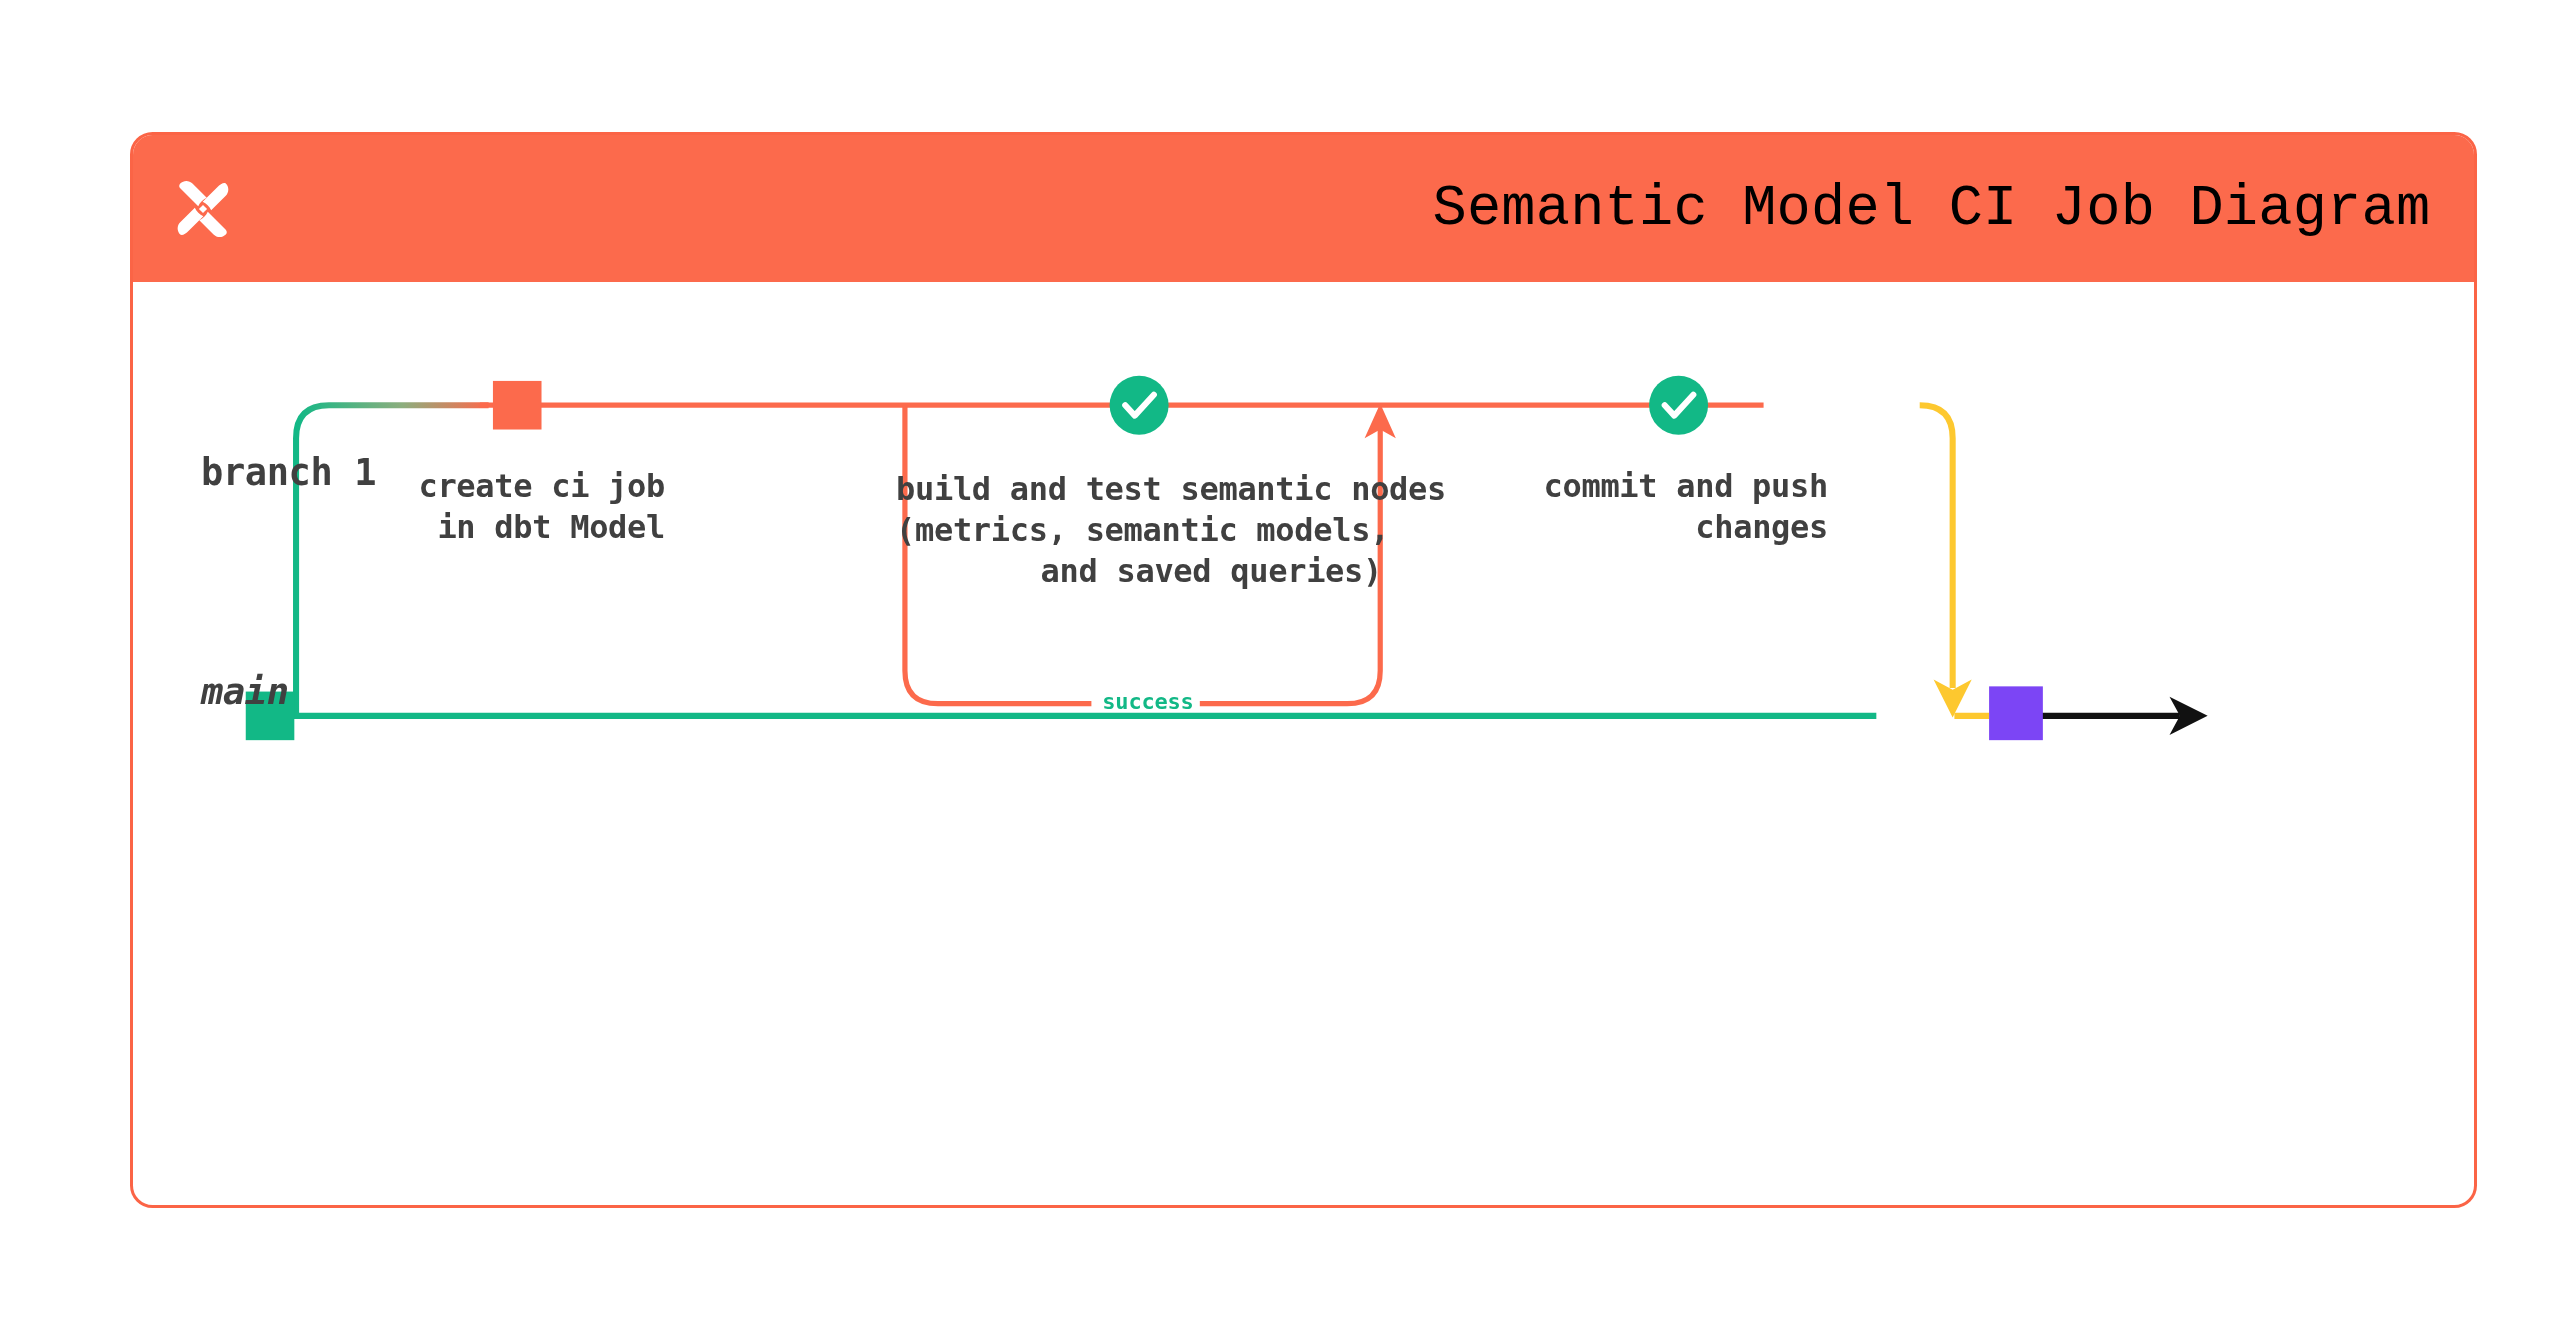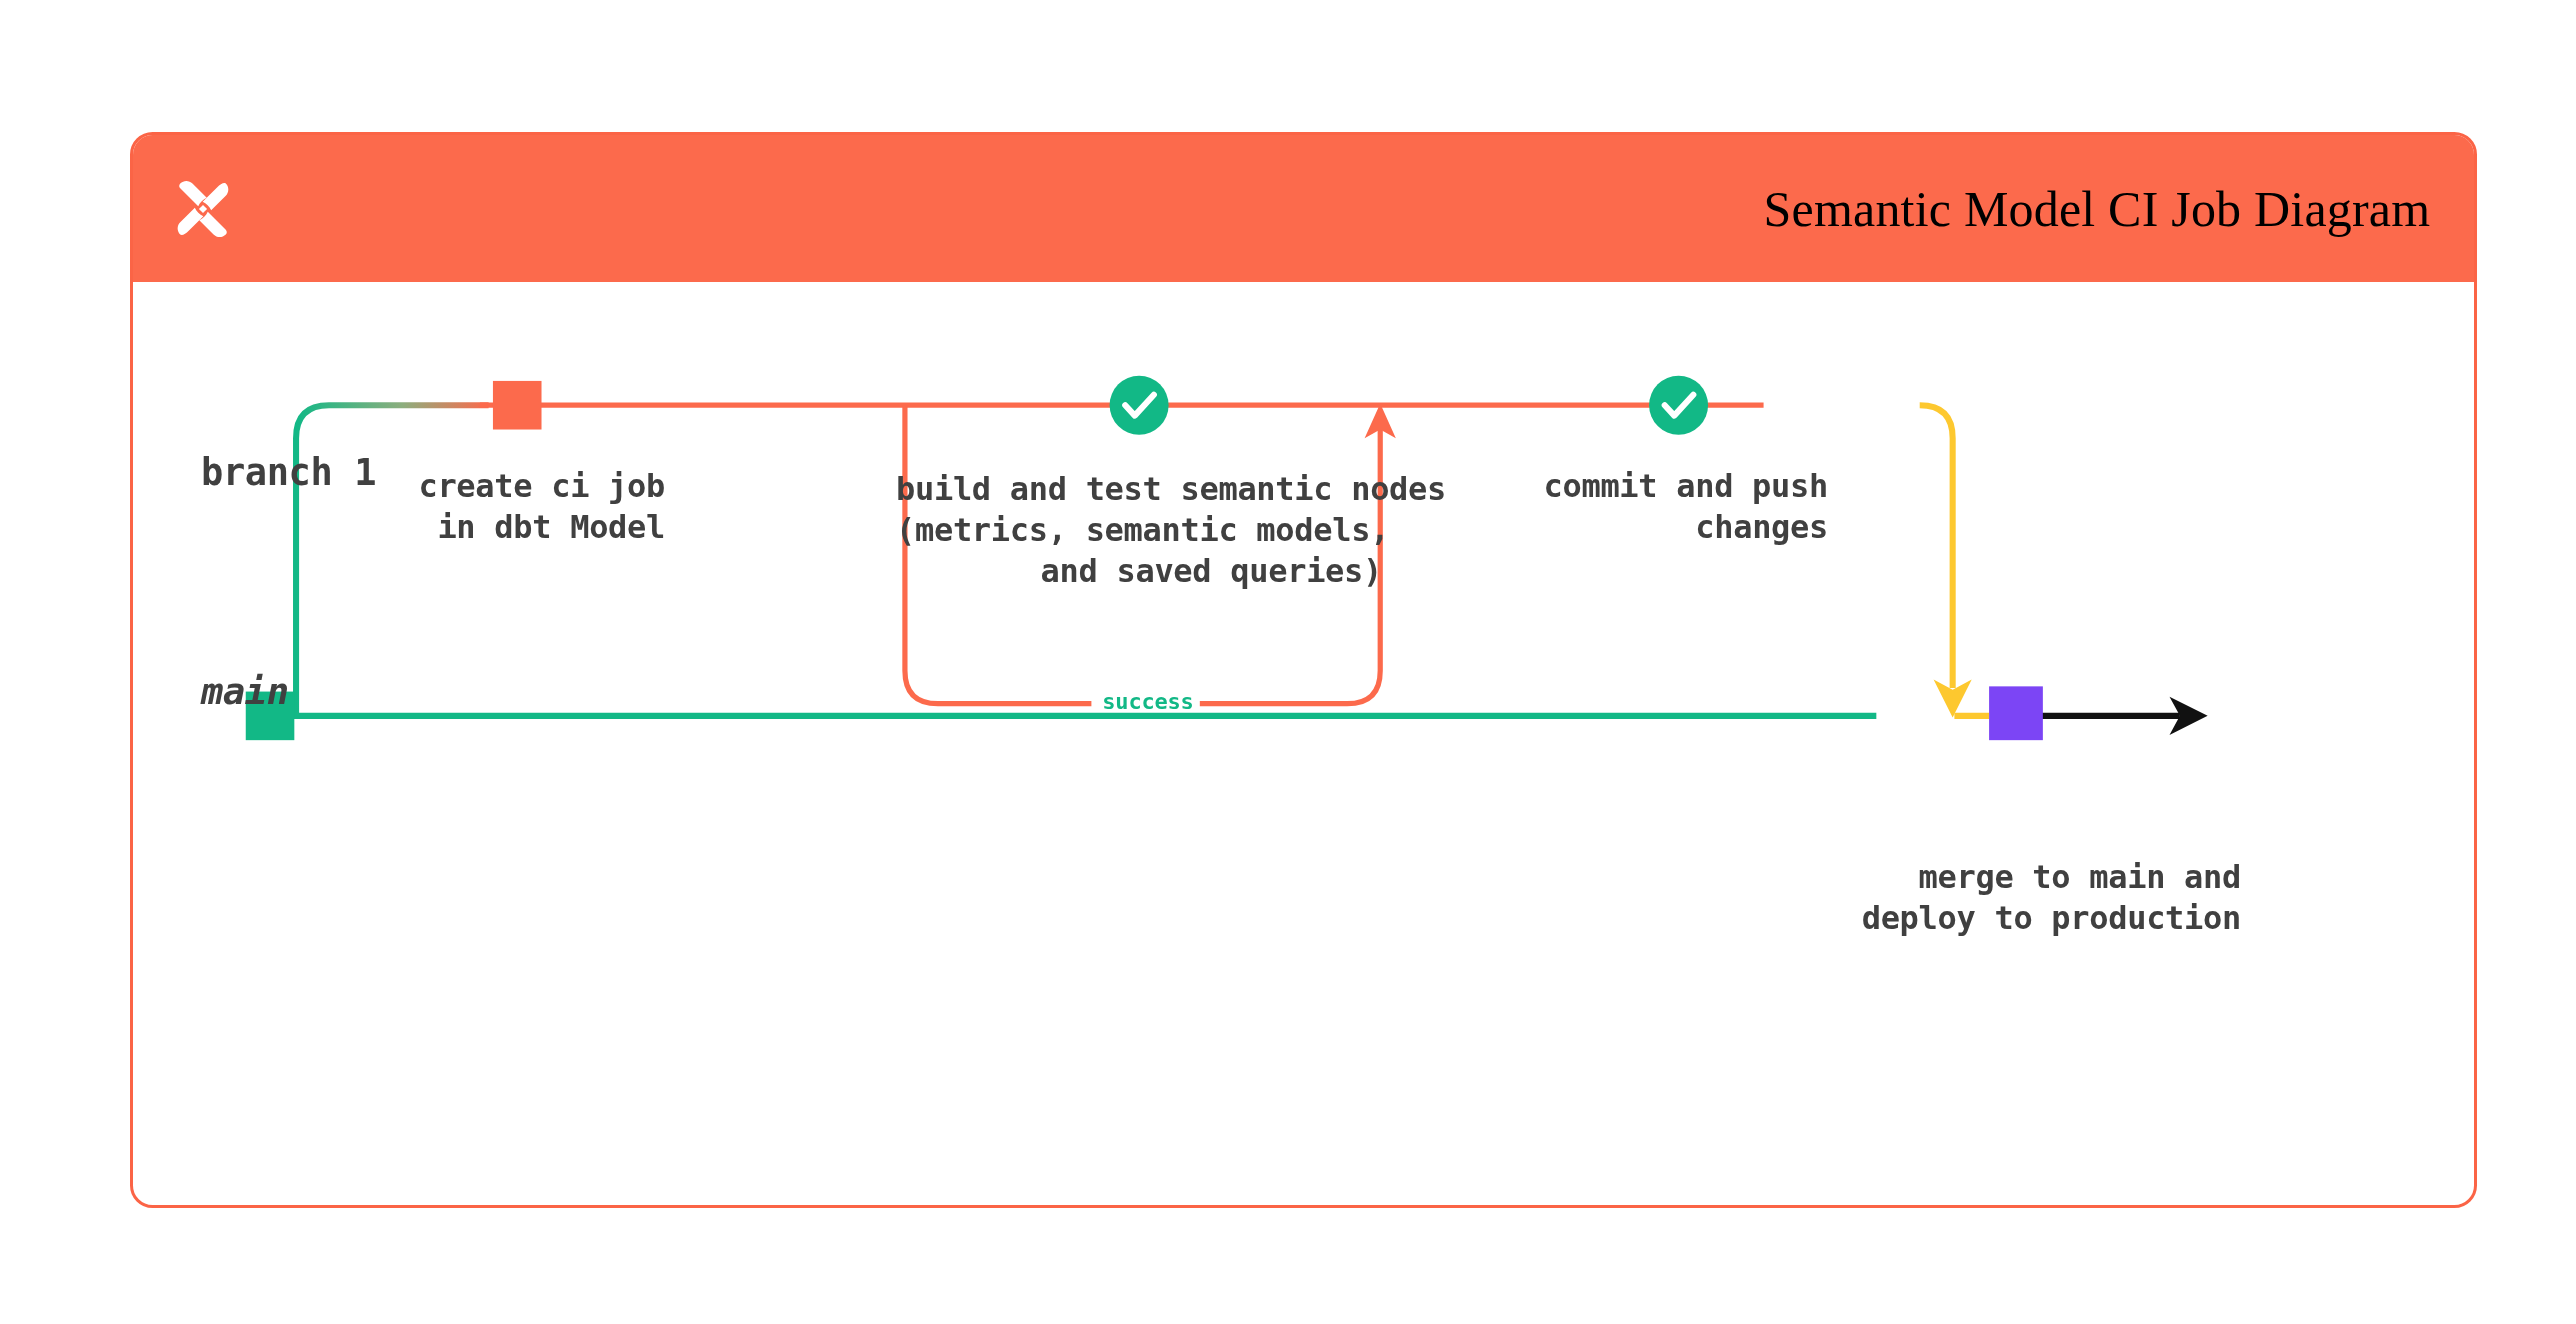--- a/index.html
+++ b/index.html
@@ -45,22 +45,22 @@
     padding: 0 35px 0 31px;
   }
   .brand-logo {
     width: 68px;
     height: 68px;
     display: block;
     margin-left: 5.2px;
   }
   .header-title {
     color: #000000;
-    font-family: Liberation Serif, serif;
-    font-size: 50px;
+    font-family: Liberation Mono, monospace;
+    font-size: 57px;
     font-weight: 400;
     letter-spacing: 0.2px;
     white-space: nowrap;
     padding-right: 8.7px;
   }
 
   
   .canvas {
     position: absolute;
     left: 0;
@@ -203,17 +203,16 @@
     <div class="mono lane-label" style="left:68px; top:386px;font-style:italic;">main</div>
 
     <div class="mono step-label" style="left:237px; top:184px; width:295px;"><span>create ci job</span><br><span>in dbt Model</span></div>
 
     <div class="mono step-label" style="left:763px; top:187px; width:486px;"><span>build and test semantic nodes</span><br><span>(metrics, semantic models,</span><br><span>and saved queries)</span></div>
 
     <div class="mono step-label" style="left:1396px; top:184px; width:299px;"><span>commit and push</span><br><span>changes</span></div>
 
     <div class="mono success-label" style="left:961px; top:406px; width:108px; text-align:center;">success</div>
 
-    <div class="mono step-label" style="left:1657px; top:575px; width:451px;"><span>merge to main and</span><br><span>deploy to production</span></div>
 
   </div>
 </div>
 
 
 </body></html>

